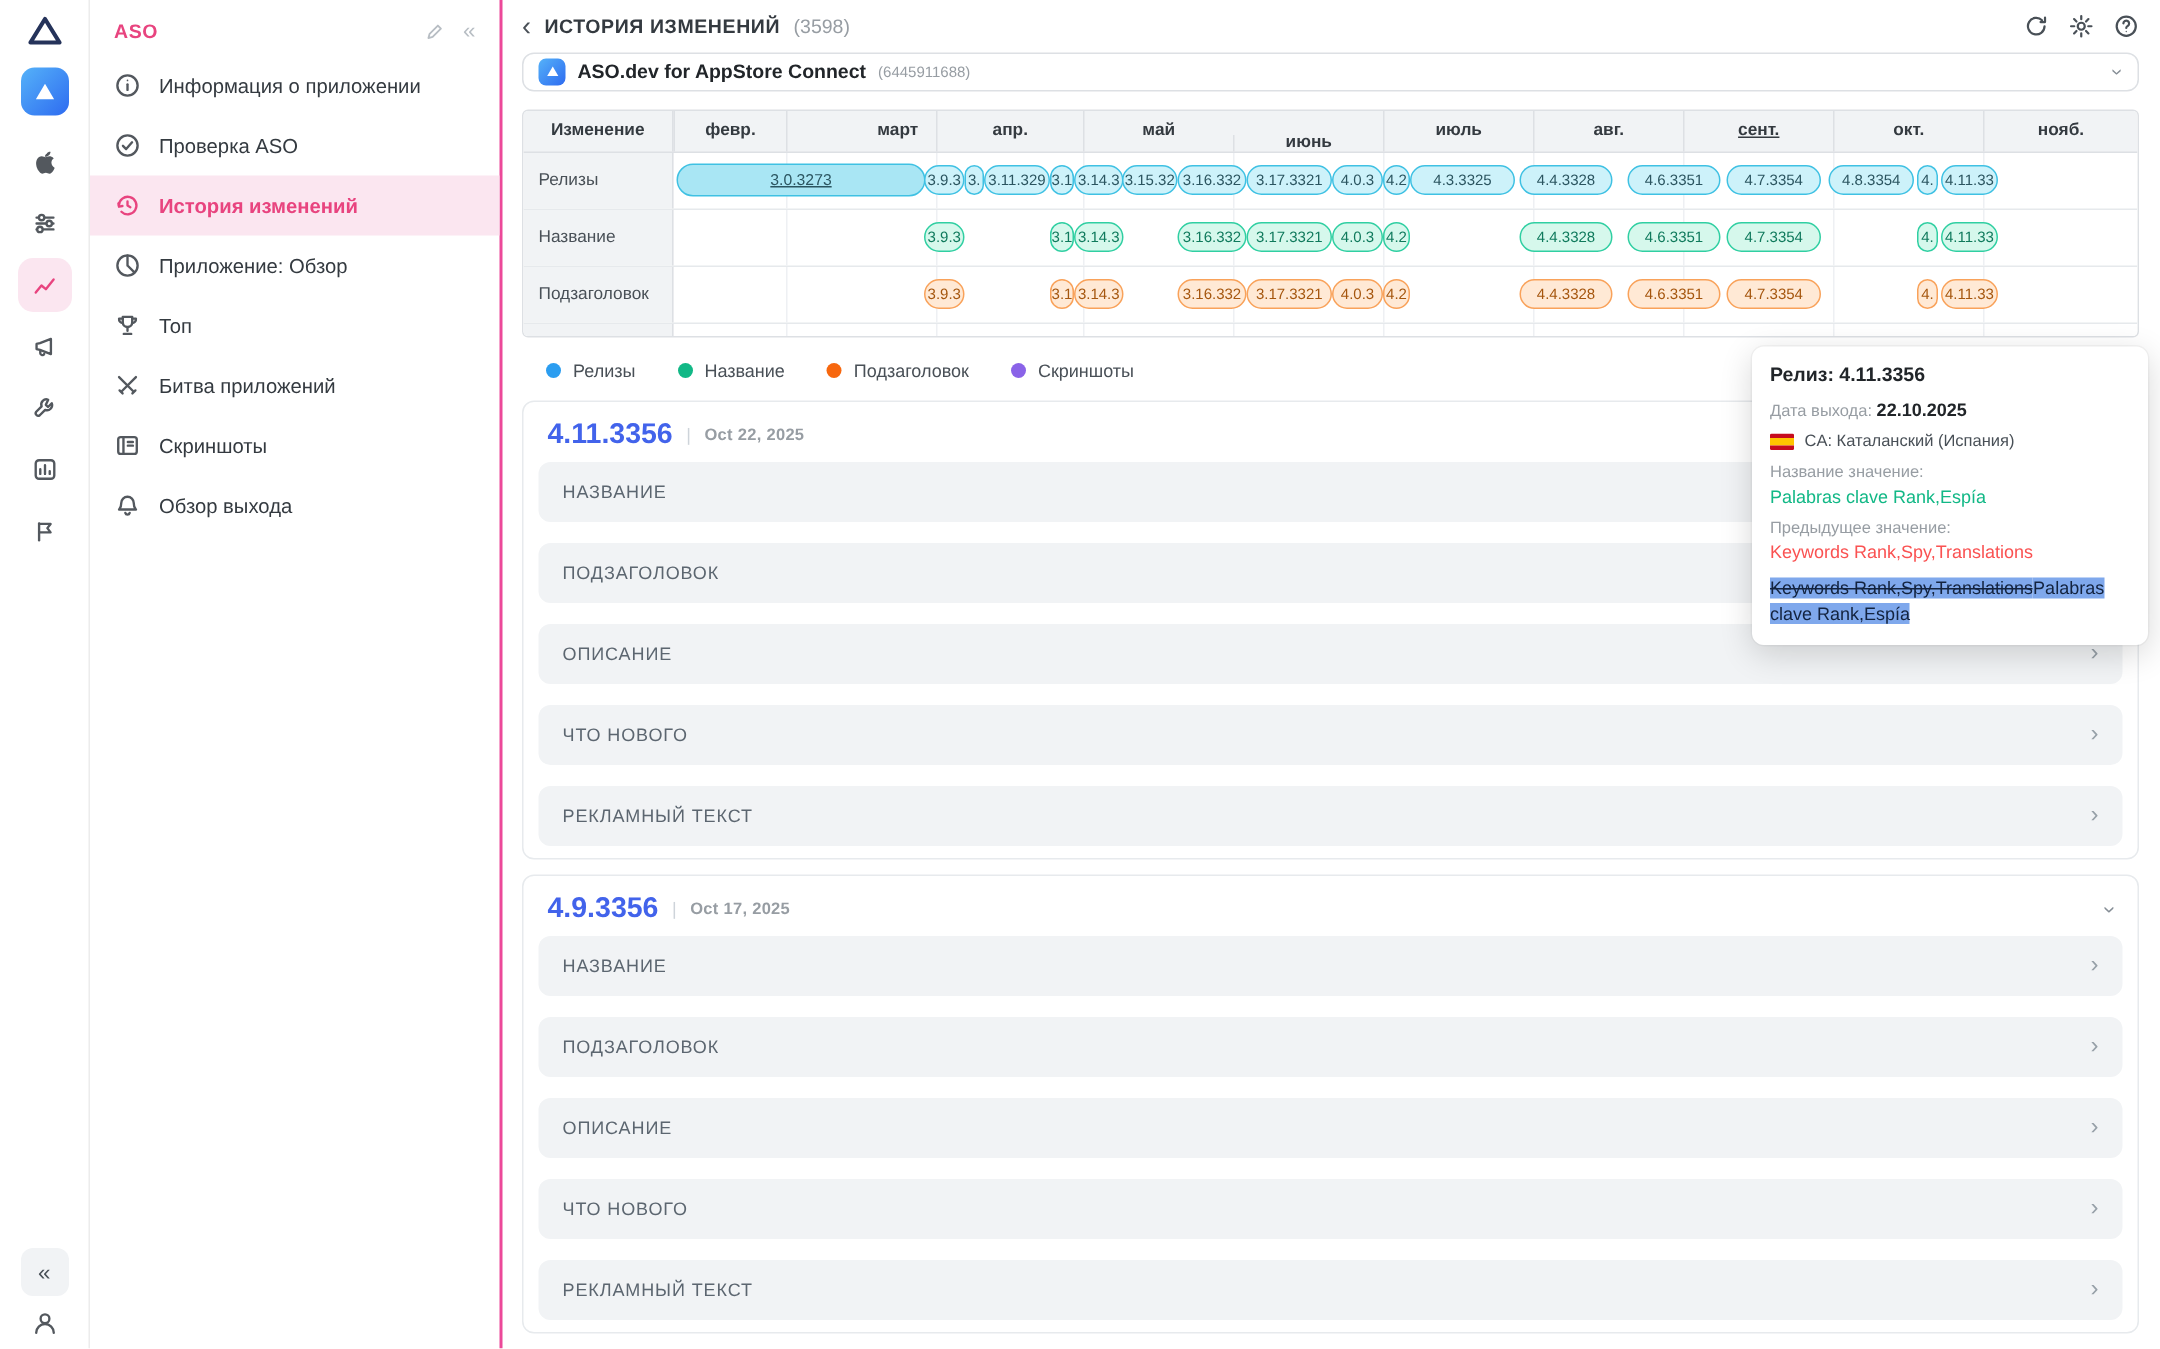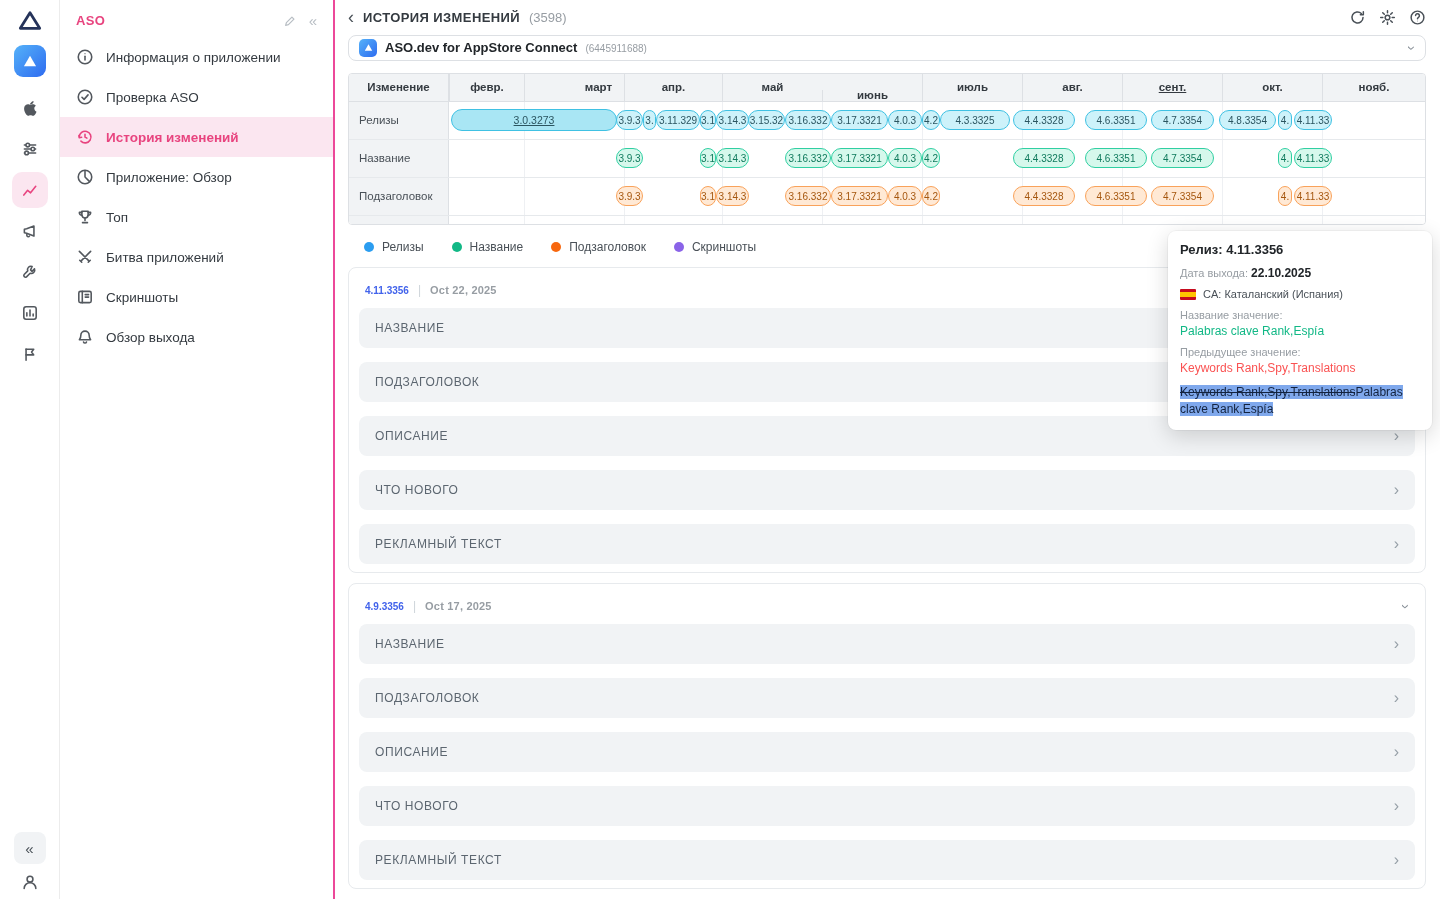--- a/index.html
+++ b/index.html
@@ -91,21 +91,21 @@
   .pill.screens{background:var(--screens-bg);border-color:var(--screens-border);color:var(--screens-text)}
 
   .legend{display:flex;gap:28px;align-items:center;padding:15px 4px 13px 16px;
           font-size:12px;color:#495057}
   .l-item{display:flex;align-items:center;gap:8px;cursor:pointer}
   .l-dot{width:10px;height:10px;border-radius:50%}
 
   
   .release{border:1px solid #e7eaed;border-radius:8px;padding:6px 10px 8px;margin-bottom:10px;background:#fff}
   .r-head{display:flex;align-items:center;height:32px;padding:0 6px;margin-bottom:2px}
-  .r-version{color:var(--link);font-size:10px;font-weight:600;cursor:pointer}
+  .r-version{color:var(--link);font-size:19px;font-weight:600;cursor:pointer}
   .r-sep{color:#ced4da;margin:0 9px;font-size:12px}
   .r-date{color:#979da3;font-size:11px;font-weight:700;letter-spacing:.2px}
   .r-chev{margin-left:auto;color:#868e96;font-size:15px;cursor:pointer}
   .field{height:40px;background:#f1f3f5;border-radius:8px;display:flex;align-items:center;
          padding:0 16px;margin-top:14px;cursor:pointer}
   .r-head + .field{margin-top:2px}
   .f-label{font-size:12px;color:#5c6670;letter-spacing:.6px;font-weight:500}
   .f-chev{margin-left:auto;color:#97a0a8;font-size:16px;line-height:1}
 
   

